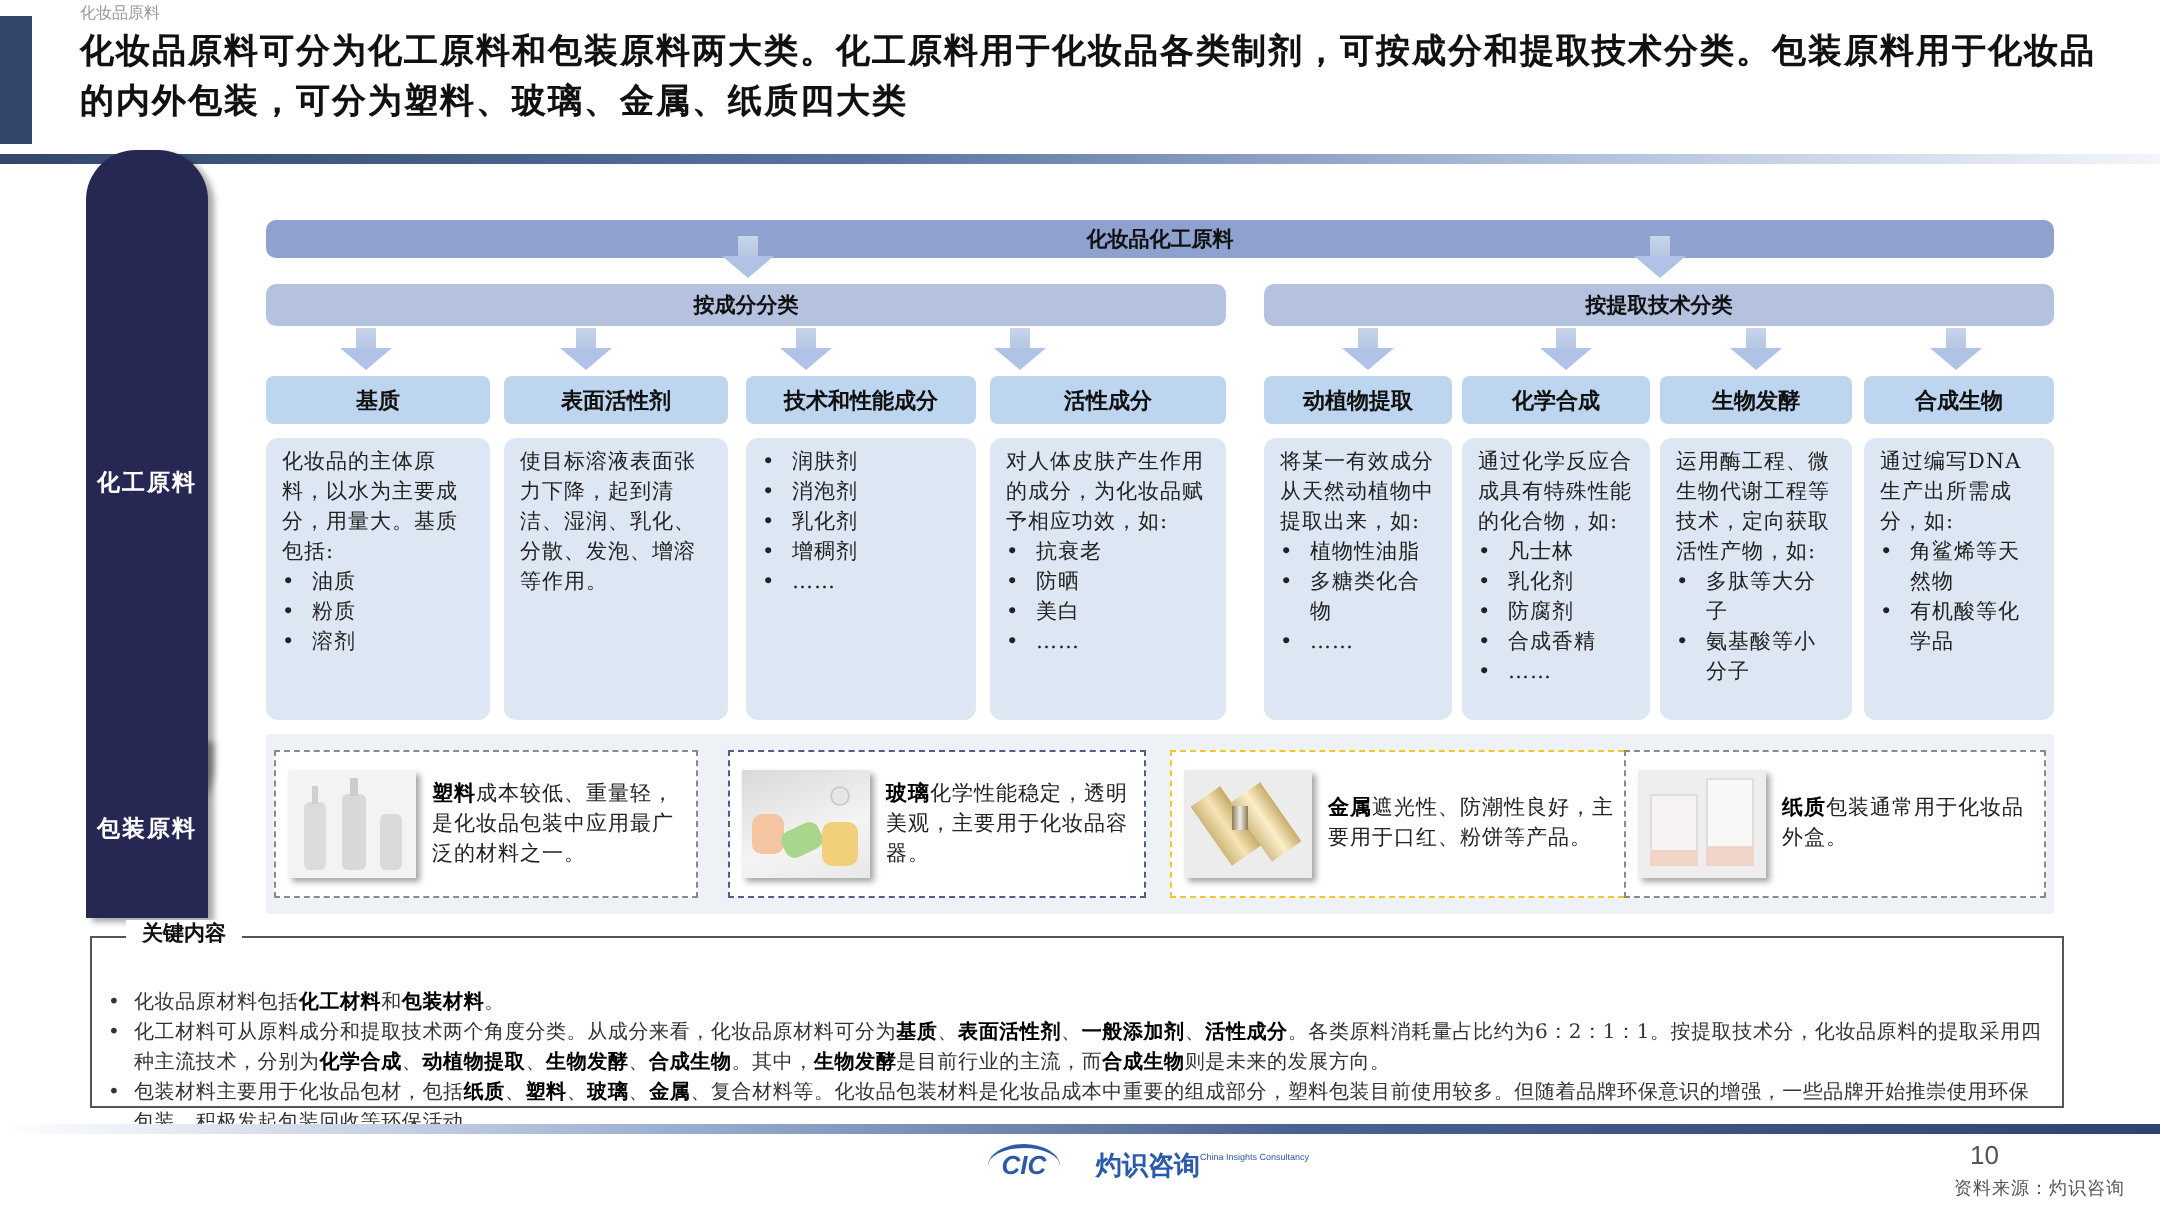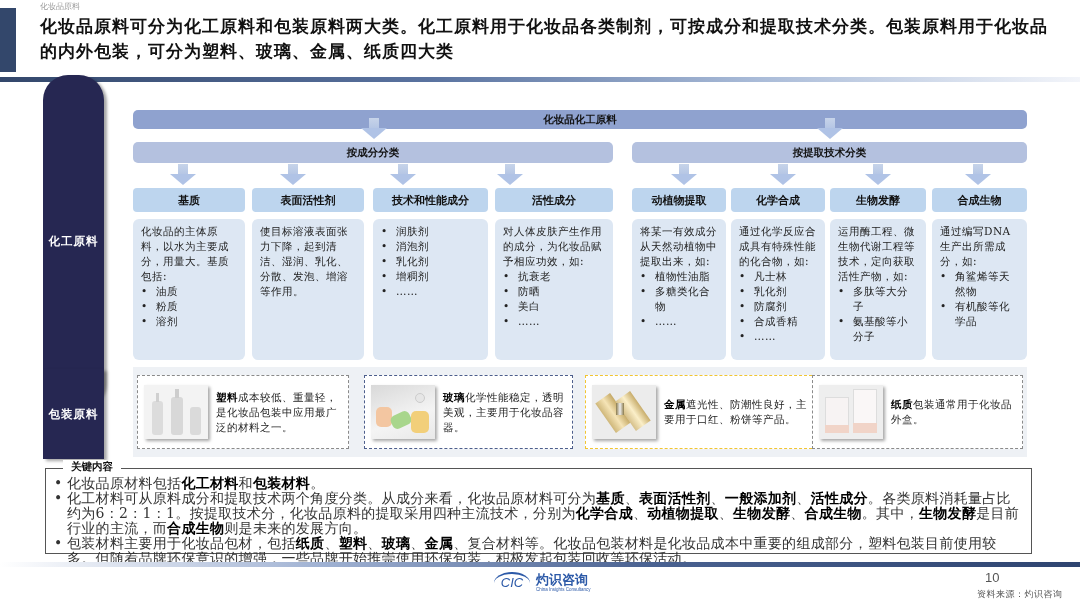--- a/index.html
+++ b/index.html
@@ -34,29 +34,29 @@
   .pack-area { position: absolute; left: 133px; top: 367px; width: 894px; height: 90px; background: #eef1f5; }
   .pack { position: absolute; top: 375px; height: 74px; background: #fff; border: 1.5px dashed #8a8a8a; display: flex; align-items: center; padding: 0 6px; }
   .pack.glass { border-color: #4d5e8c; }
   .pack.metal { border-color: #f2c531; }
   .pack .thumb { width: 64px; height: 54px; margin-right: 8px; flex: none; box-shadow: 2px 2px 3px rgba(0,0,0,0.35); position: relative; overflow: hidden; }
   .pack .txt { font-size: 10.5px; line-height: 15px; color: #222; letter-spacing: 0.5px; }
   .pack .txt b { color: #000; }
 
   .key-box { position: absolute; left: 45px; top: 468px; width: 987px; height: 86px; border: 1.2px solid #555; }
   .key-title { position: absolute; left: 63px; top: 460px; background: #fff; padding: 0 8px; font-size: 10.5px; font-weight: bold; color: #111; }
-  .key-list { position: absolute; left: 52px; top: 476px; width: 970px; list-style: none; font-size: 14px; line-height: 15px; color: #333; letter-spacing: 0.3px; }
+  .key-list { position: absolute; left: 52px; top: 494px; width: 970px; list-style: none; font-size: 10px; line-height: 15px; color: #333; letter-spacing: 0.3px; }
   .key-list li { position: relative; padding-left: 15px; }
   .key-list li::before { content: "•"; position: absolute; left: 2px; top: 0; color: #333; }
   .key-list b { color: #000; }
 
   .footer-rule { position: absolute; left: 0; top: 562px; width: 1080px; height: 5px; background: linear-gradient(to right, #ffffff 0%, #9fb1d2 30%, #4a6291 60%, #2e4470 100%); }
   .logo { position: absolute; left: 494px; top: 572px; display: flex; align-items: center; }
-  .logo-mark { width: 36px; height: 22px; border-top: 2px solid #2d5aa8; border-radius: 50% 50% 0 0; color: #2d5aa8; font-family: "Liberation Sans", sans-serif; font-size: 13px; font-weight: normal; text-align: center; line-height: 18px; font-style: italic; }
-  .logo-text { margin-left: 6px; display: flex; flex-direction: column; }
+  .logo-mark { width: 36px; height: 22px; border-top: 2px solid #2d5aa8; border-radius: 50% 50% 0 0; color: #2d5aa8; font-family: "Liberation Sans", sans-serif; font-size: 13px; font-weight: bold; text-align: center; line-height: 18px; font-style: italic; }
+  .logo-text { margin-left: 18px; display: flex; flex-direction: row; }
   .logo-cn { font-family: "Liberation Sans", sans-serif; font-size: 13px; font-weight: bold; color: #2d5aa8; line-height: 14px; }
   .logo-en { font-family: "Liberation Sans", sans-serif; font-size: 4.5px; color: #2d5aa8; line-height: 6px; }
   .page-num { position: absolute; left: 985px; top: 570px; font-family: "Liberation Sans", sans-serif; font-size: 13px; color: #555; }
   .source { position: absolute; left: 977px; top: 588px; font-size: 9px; color: #555; letter-spacing: 0.5px; }
 </style>
 </head>
 <body>
 
 <div class="header-accent"></div>
 <div class="breadcrumb">化妆品原料</div>

